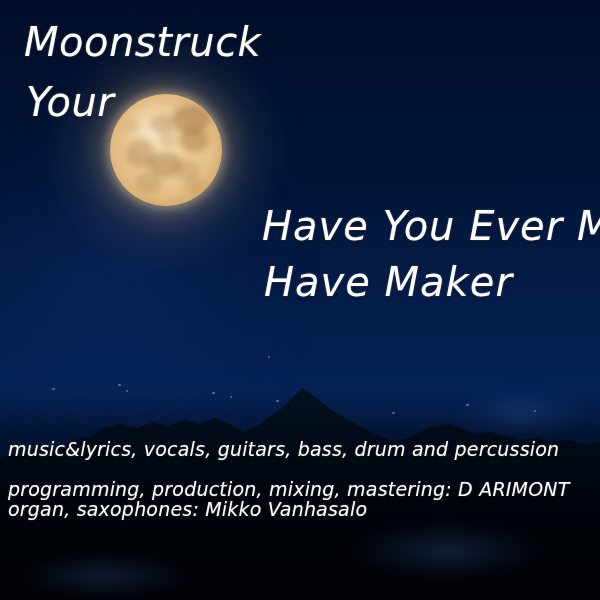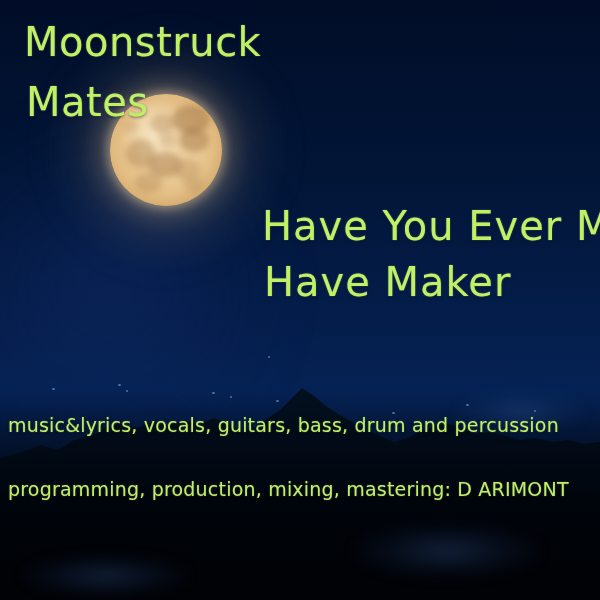--- a/index.html
+++ b/index.html
@@ -139,22 +139,23 @@
     background: radial-gradient(ellipse at 50% 50%,
       rgba(60,105,180,0.30) 0%,
       rgba(40,80,150,0.12) 45%,
       rgba(10,30,70,0) 80%);
     filter: blur(7px);
   }
 
   
   .script {
     position: absolute;
-    color: #bef264;
+    color: #ffffff;
     font-family: "DejaVu Sans", sans-serif;
+    font-style: italic;
     font-weight: 400;
     white-space: nowrap;
     letter-spacing: 0.5px;
     text-shadow:
       0 0 2px rgba(255,255,255,0.35),
       0 1px 3px rgba(0,0,0,0.55);
   }
   .band-line {
     font-size: 40px;
     line-height: 40px;
@@ -171,21 +172,21 @@
   #title-2 { left: 264px; top: 262px; }
 
   .credit-line {
     font-size: 19px;
     line-height: 19px;
     letter-spacing: 0.2px;
     text-shadow:
       0 0 2px rgba(255,255,255,0.28),
       0 1px 3px rgba(0,0,0,0.75);
   }
-  #credit-1 { left: 8px; top: 416px; }
+  #credit-1 { left: 8px; top: 440px; }
   #credit-2 { left: 8px; top: 480px; }
   #credit-3 { left: 8px; top: 500px; }
 </style>
 </head>
 <body>
 
 <div id="cover">
 
   <div class="sky"></div>
   <div class="sky-glow-left"></div>
@@ -224,21 +225,22 @@
   <div class="speck" style="left:126px; top:390px; width:2px; height:2px;"></div>
   <div class="speck" style="left:212px; top:392px; width:3px; height:2px;"></div>
   <div class="speck" style="left:230px; top:396px; width:2px; height:2px;"></div>
   <div class="speck" style="left:276px; top:400px; width:3px; height:2px;"></div>
   <div class="speck" style="left:392px; top:412px; width:3px; height:2px;"></div>
   <div class="speck" style="left:466px; top:404px; width:3px; height:2px;"></div>
   <div class="speck" style="left:534px; top:410px; width:2px; height:2px;"></div>
   <div class="speck" style="left:268px; top:356px; width:2px; height:2px;"></div>
 
   <div class="script band-line" id="band-1">Moonstruck</div>
-  <div class="script band-line" id="band-2">Mates</div>
+  <div class="script band-line" id="band-2">Your</div>
 
   <div class="script title-line" id="title-1">Have You Ever Met</div>
   <div class="script title-line" id="title-2">Have Maker</div>
 
   <div class="script credit-line" id="credit-1">music&amp;lyrics, vocals, guitars, bass, drum and percussion</div>
   <div class="script credit-line" id="credit-2">programming, production, mixing, mastering: D ARIMONT</div>
+  <div class="script credit-line" id="credit-3">organ, saxophones: Mikko Vanhasalo</div>
 
 </div>
 
 </body></html>

